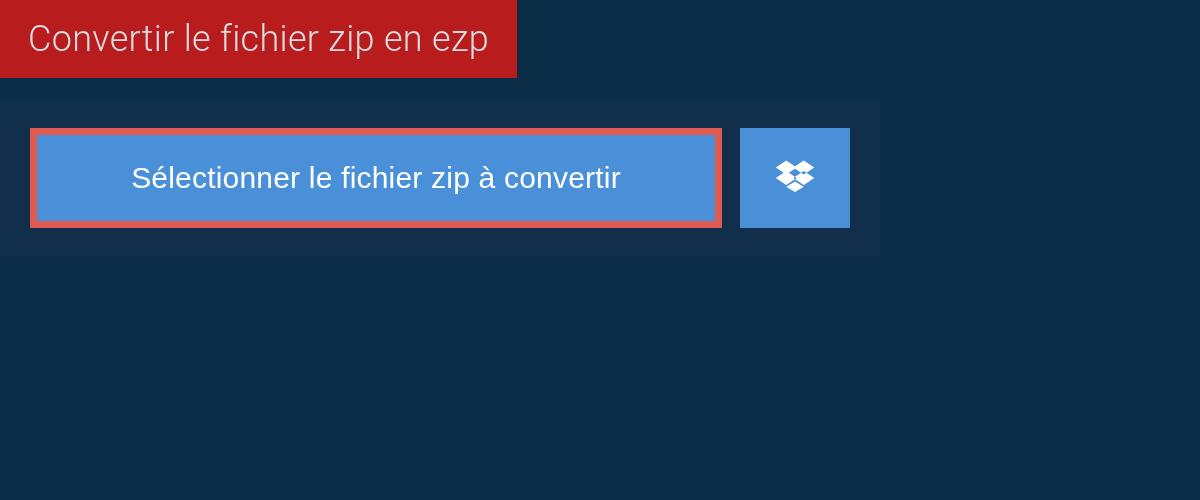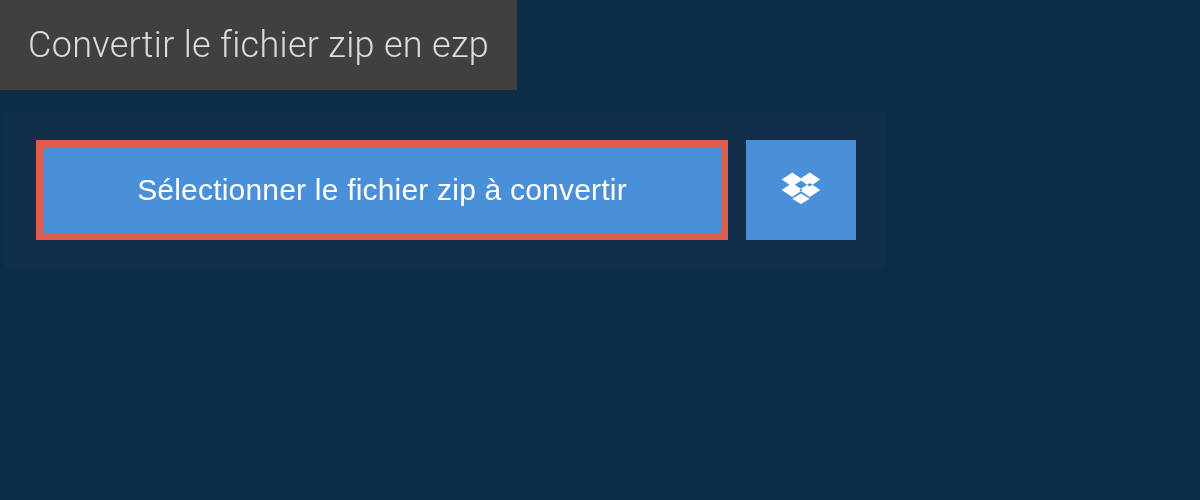--- a/index.html
+++ b/index.html
@@ -8,39 +8,38 @@
       box-sizing: border-box;
     }
     body {
       width: 1200px;
       height: 500px;
       background-color: #0c2d48;
       font-family: -apple-system, BlinkMacSystemFont, "Segoe UI", Roboto, Helvetica, Arial, sans-serif;
       overflow: hidden;
     }
     .header-strip {
-      background-color: #404040;
-      padding: 24px 28px;
+      background-color: #b91c1c;
+      padding: 18px 28px;
       width: fit-content;
     }
     .page-title {
       color: #d8dde2;
       font-size: 36px;
       font-weight: 300;
       letter-spacing: 0.3px;
     }
     .content-panel {
       background-color: #112f4a;
       margin-top: 22px;
       padding: 28px 30px;
       display: flex;
       gap: 18px;
       align-items: stretch;
       width: 880px;
-      margin-left: 6px;
     }
     .select-file-button {
       flex: 1;
       background-color: #4a90d9;
       border: 7px solid #e05c52;
       color: #ffffff;
       font-size: 30px;
       font-weight: 300;
       padding: 26px 20px;
       cursor: pointer;

